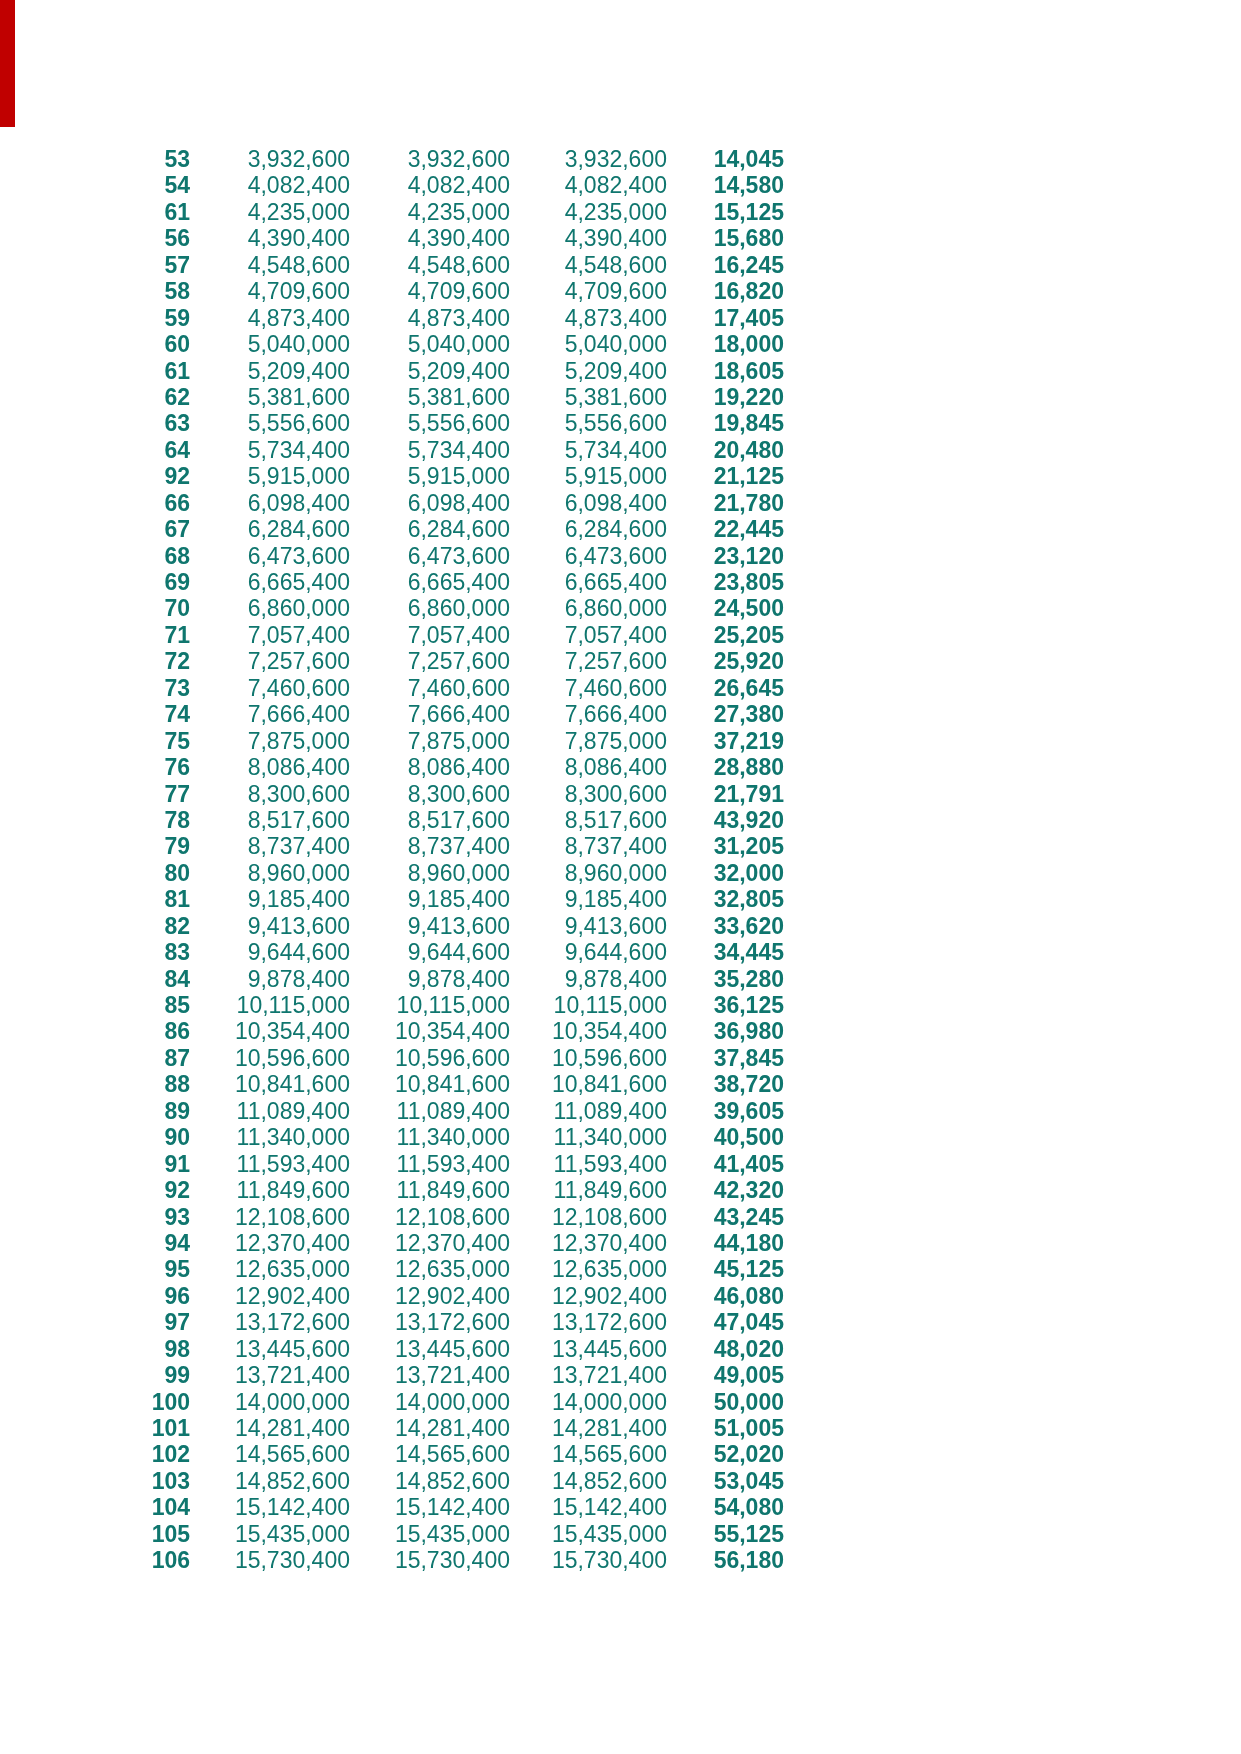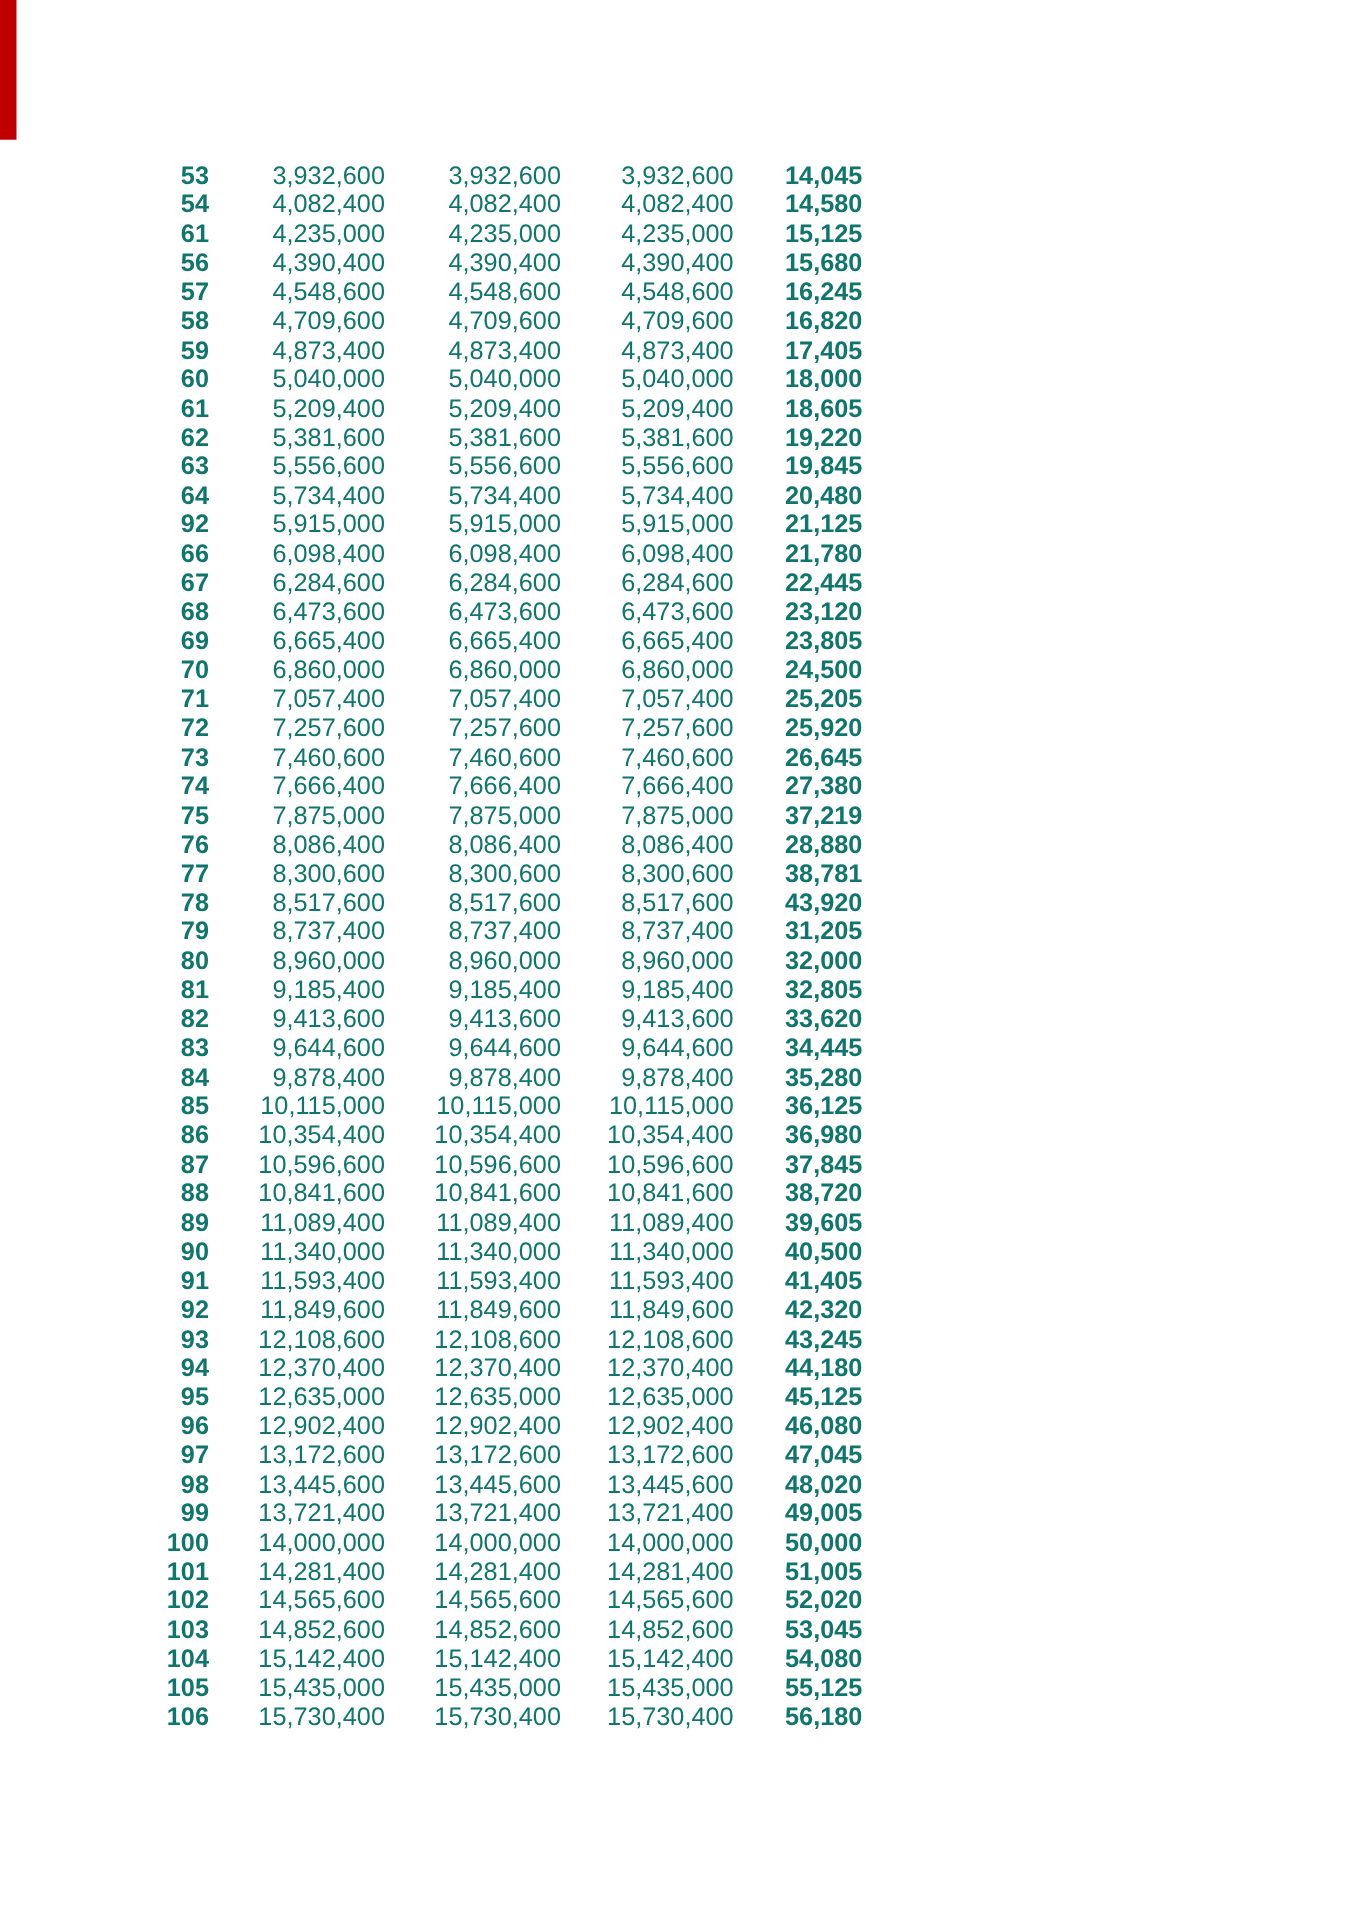--- a/index.html
+++ b/index.html
@@ -237,21 +237,21 @@
     <div class="cell c2">8,086,400</div>
     <div class="cell c3">8,086,400</div>
     <div class="cell c4">28,880</div>
   </div>
 
   <div class="row">
     <div class="cell c0">77</div>
     <div class="cell c1">8,300,600</div>
     <div class="cell c2">8,300,600</div>
     <div class="cell c3">8,300,600</div>
-    <div class="cell c4">38,781</div>
+    <div class="cell c4">21,791</div>
   </div>
 
   <div class="row">
     <div class="cell c0">78</div>
     <div class="cell c1">8,517,600</div>
     <div class="cell c2">8,517,600</div>
     <div class="cell c3">8,517,600</div>
     <div class="cell c4">43,920</div>
   </div>
 

